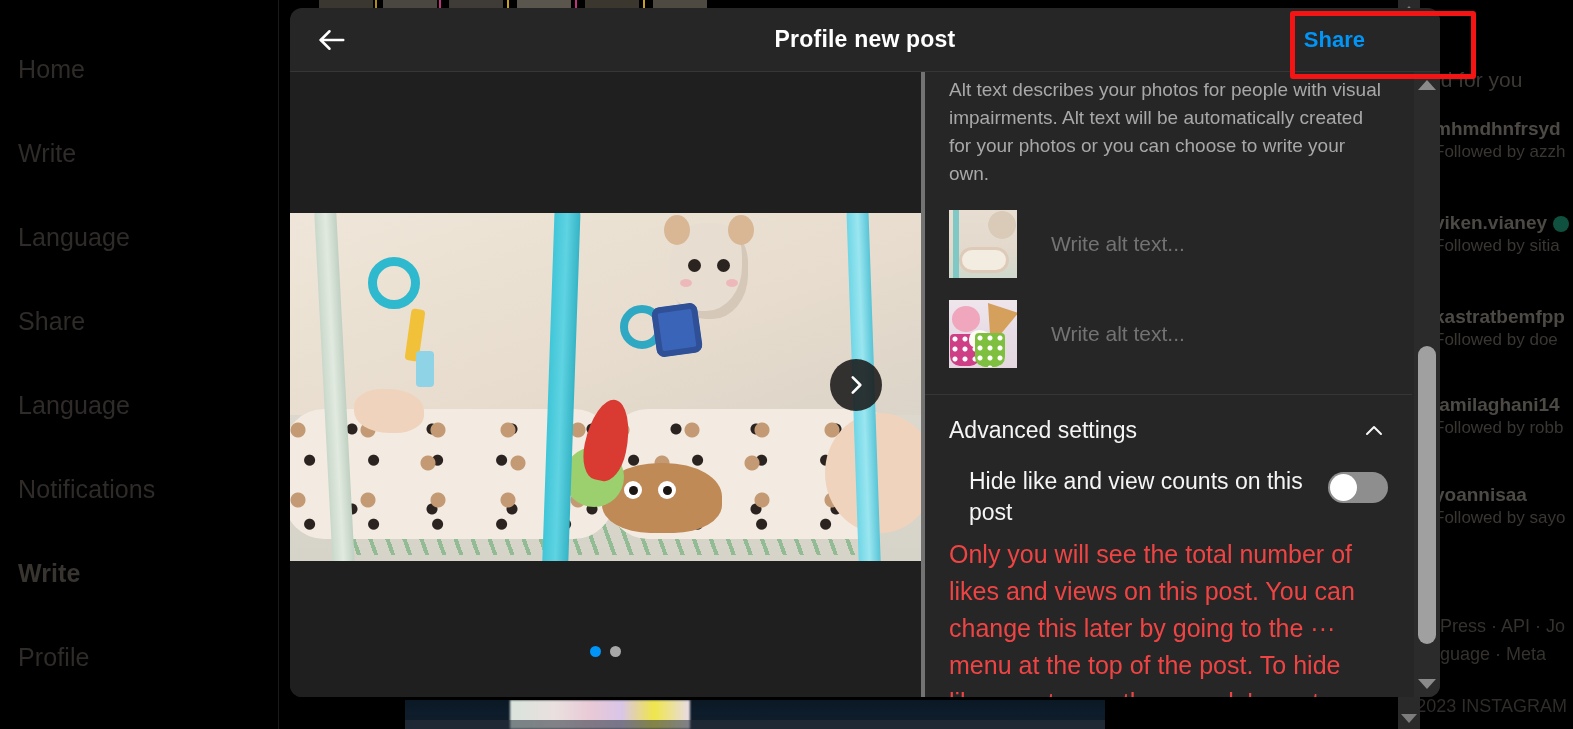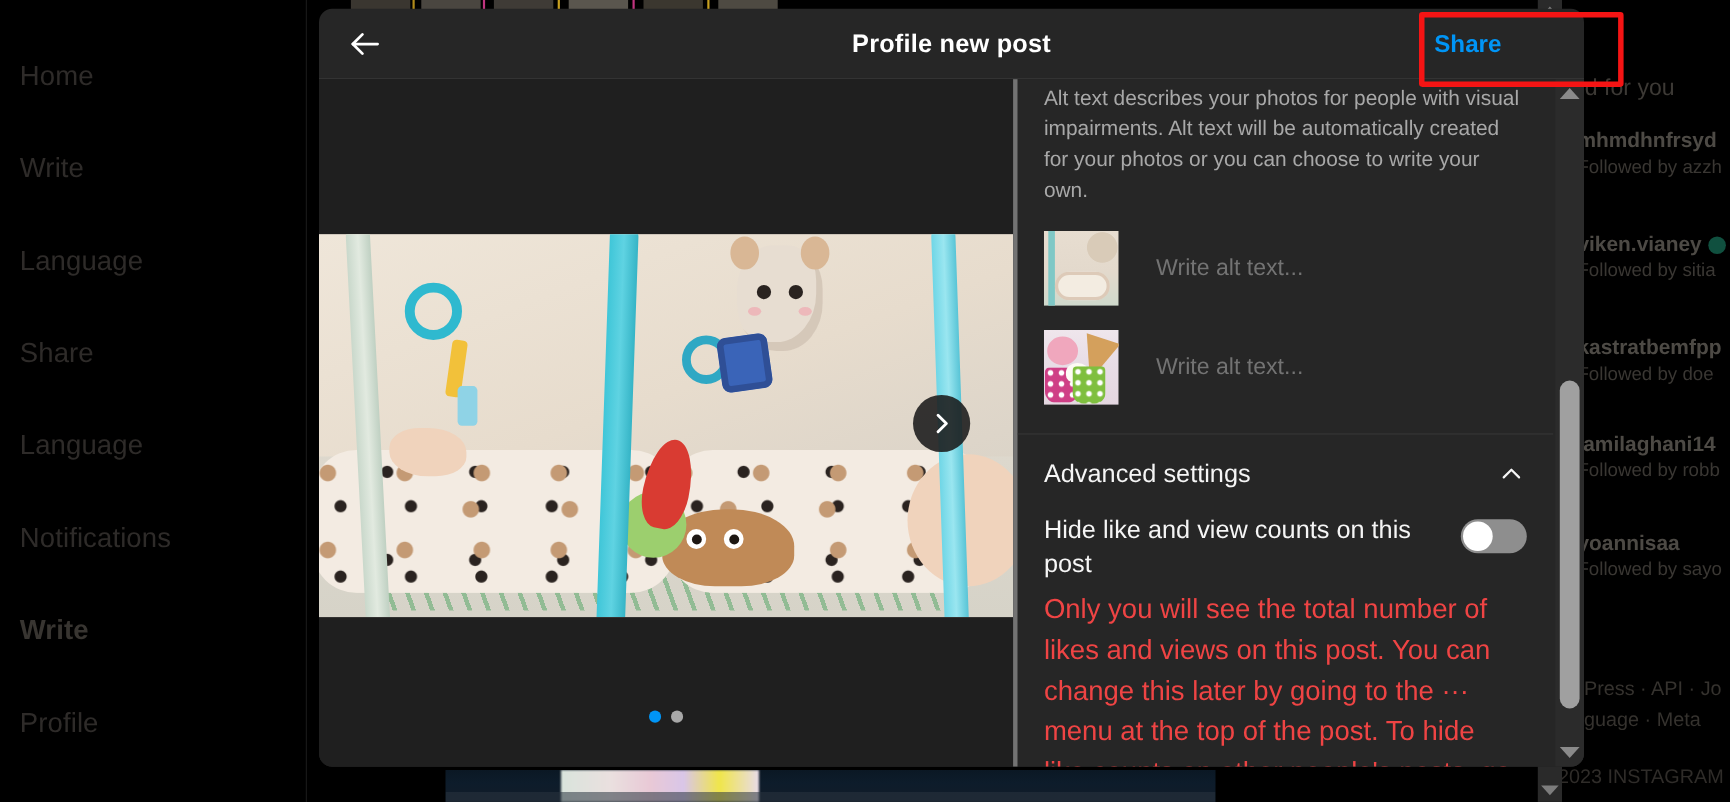--- a/index.html
+++ b/index.html
@@ -313,21 +313,21 @@
 
   .adv-head {
     display:flex; align-items:center; justify-content:space-between;
     padding:22px 2px 6px 0;
   }
   .adv-head .t { font-size:23px; font-weight:normal; color:#f5f5f5; }
   .chev { width:24px; height:24px; cursor:pointer; }
 
   .opt-row {
     display:flex; align-items:flex-start; justify-content:space-between;
-    padding-top:16px;
+    padding-top:16px;margin-left:20px;
   }
   .opt-label { font-size:23px; color:#f5f5f5; line-height:1.33; max-width:400px; }
   .toggle {
     flex:0 0 60px; width:60px; height:31px; border-radius:16px;
     background:#8e8e8e; position:relative; cursor:pointer; margin-top:6px;
   }
   .toggle .knob {
     position:absolute; top:2px; left:2px; width:27px; height:27px;
     border-radius:50%; background:#fff;
   }

